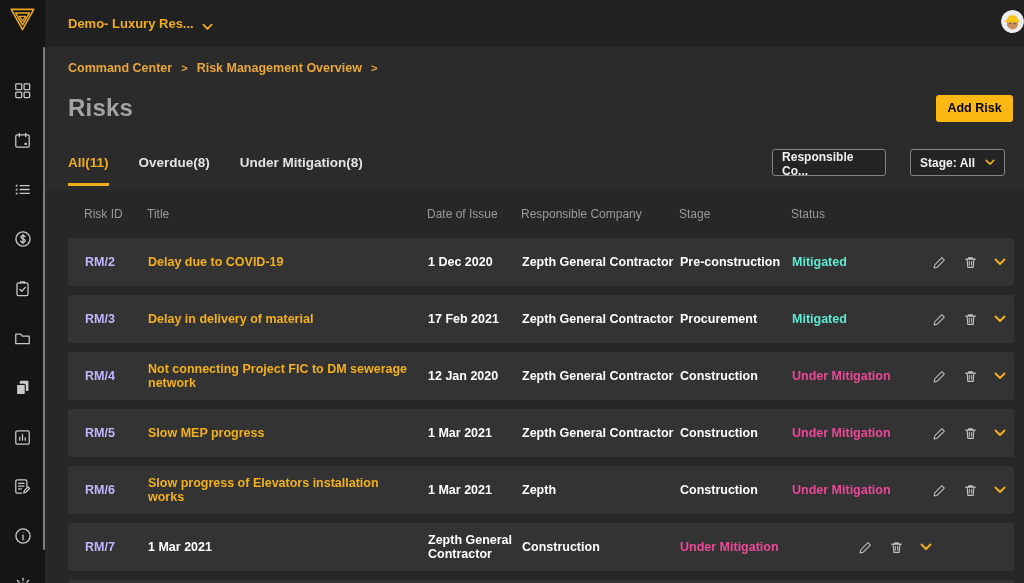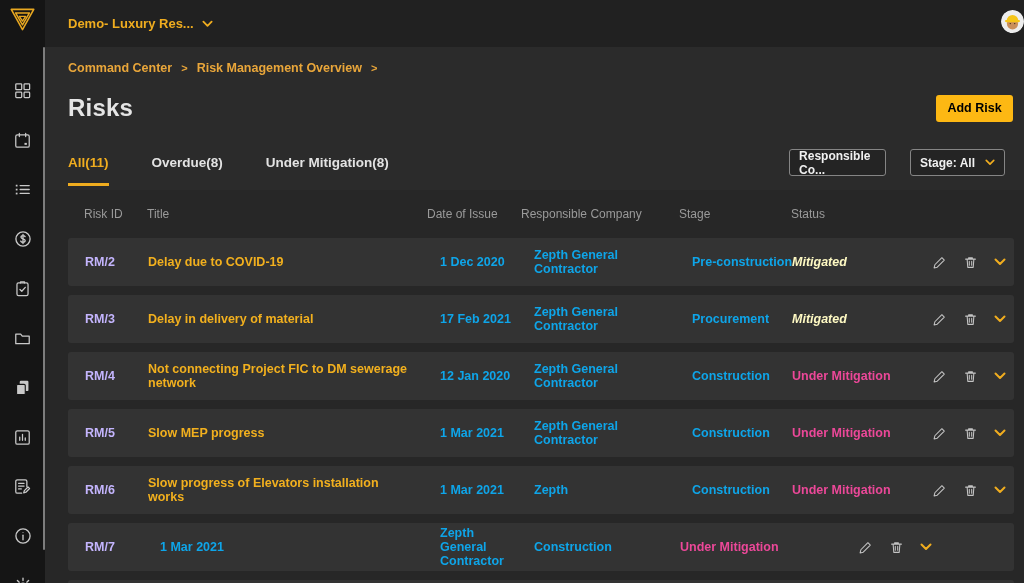--- a/index.html
+++ b/index.html
@@ -14,53 +14,53 @@
   
   .sidebar { position:absolute; left:0; top:0; width:45px; height:583px; background:#151515; z-index:3; }
   .logo-wrap { position:absolute; top:7px; left:0; width:45px; display:flex; justify-content:center; }
   .side-nav { position:absolute; top:66px; left:0; width:45px; display:flex; flex-direction:column; align-items:center; }
   .side-item { height:49.5px; width:45px; display:flex; align-items:center; justify-content:center; cursor:pointer; }
   .side-item svg { stroke:#c9c9c9; fill:none; stroke-width:1.6; stroke-linecap:round; stroke-linejoin:round; }
   .side-scroll { position:absolute; left:43px; top:47px; width:2px; height:503px; background:#7d7d7d; border-radius:1px; z-index:4; }
 
   
   .topbar { position:absolute; left:45px; top:0; right:0; height:47px; background:#212121; display:flex; align-items:center; }
-  .project-selector { display:flex; align-items:center; gap:8px; margin-left:23px; cursor:pointer; }
+  .project-selector { display:flex; align-items:flex-end; gap:8px; margin-left:23px; cursor:pointer; }
   .project-selector .label { color:#f0ad1f; font-size:13px; font-weight:bold; }
   .avatar { position:absolute; right:0px; top:10px; width:23px; height:23px; border-radius:50%; overflow:hidden; cursor:pointer; }
 
   
   .content { position:absolute; left:45px; top:47px; right:0; bottom:0; background:#2b2b2b; }
 
   .breadcrumb { position:absolute; top:14px; left:23px; display:flex; align-items:center; gap:9px; font-size:12.5px; font-weight:bold; }
   .breadcrumb .crumb { color:#e9a63a; cursor:pointer; }
   .breadcrumb .sep { color:#e9a63a; font-size:11px; }
 
   .title-row { position:absolute; top:44px; left:23px; right:11px; height:34px; display:flex; align-items:center; justify-content:space-between; }
-  .page-title { font-size:24px; font-weight:bold; color:#e5e5e5; letter-spacing:.2px; }
+  .page-title { font-size:24px; font-weight:bold; color:#a3a3a3; letter-spacing:.2px; }
   .add-btn { width:77px; height:27px; background:#fdb813; color:#000000; border:none; border-radius:3px; font-size:12.5px; font-weight:bold; font-family:inherit; cursor:pointer; }
 
   .tabs-row { position:absolute; top:102px; left:23px; right:19px; display:flex; align-items:flex-start; }
-  .tabs { display:flex; gap:43px;text-align:center; }
+  .tabs { display:flex; gap:30px;text-align:center; }
   .tab { font-size:13.5px; font-weight:bold; color:#e3e3e3; padding:6px 0 13px 0; cursor:pointer; border-bottom:3px solid transparent; }
   .tab.active { color:#f0ad1f; border-bottom-color:#f0ad1f; }
   .filters { margin-left:auto; display:flex; gap:24px; }
   .select { height:27px; min-width:77px; background:#242424; border:1px solid #858585; border-radius:3px; display:flex; align-items:center; justify-content:space-between; gap:10px; padding:0 9px; font-size:12px; font-weight:bold; color:#f0f0f0; cursor:pointer; }
-  .select.wide { width:97px; }
+  .select.wide { width:114px;flex-direction:column; }
 
   
   .table-section { position:absolute; top:143px; left:0; right:0; bottom:0; background:#272727; }
   .grid-cols { display:grid; grid-template-columns:63px 280px 94px 158px 112px 140px 1fr; align-items:center; }
   .thead { height:48px; padding:0 14px 0 39px; color:#9a9a9a; font-size:12px; }
   .row { height:48px; margin:0 10px 9px 23px; padding:0 14px 0 17px; background:#333333; border-radius:3px; font-size:12.5px; }
   .cell-id { color:#c4b5fd; font-weight:bold; }
   .cell-title { color:#f2b01e; font-weight:bold; cursor:pointer; padding-right:12px; }
-  .cell-date, .cell-company, .cell-stage { color:#0ea5e9; font-weight:bold;margin-left:12px; }
+  .cell-date, .cell-company, .cell-stage { color:#ffffff; font-weight:bold; }
   .cell-status { font-weight:bold; }
-  .cell-status.mitigated { color:#fef9c3;font-style:italic; }
+  .cell-status.mitigated { color:#5eead4; }
   .cell-status.under-mitigation { color:#ec4899; }
   .cell-actions { display:flex; align-items:center; justify-content:flex-end; gap:16px; }
   .act { cursor:pointer; display:flex; align-items:center; }
   .act svg { stroke:#c4c4c4; fill:none; stroke-width:1.4; stroke-linecap:round; stroke-linejoin:round; }
   .act.expand svg { stroke:#f0ad1f; stroke-width:2; }
 
   .chev { stroke:#f0ad1f; fill:none; stroke-width:2; stroke-linecap:round; stroke-linejoin:round; }
 </style>
 </head>
 <body>

